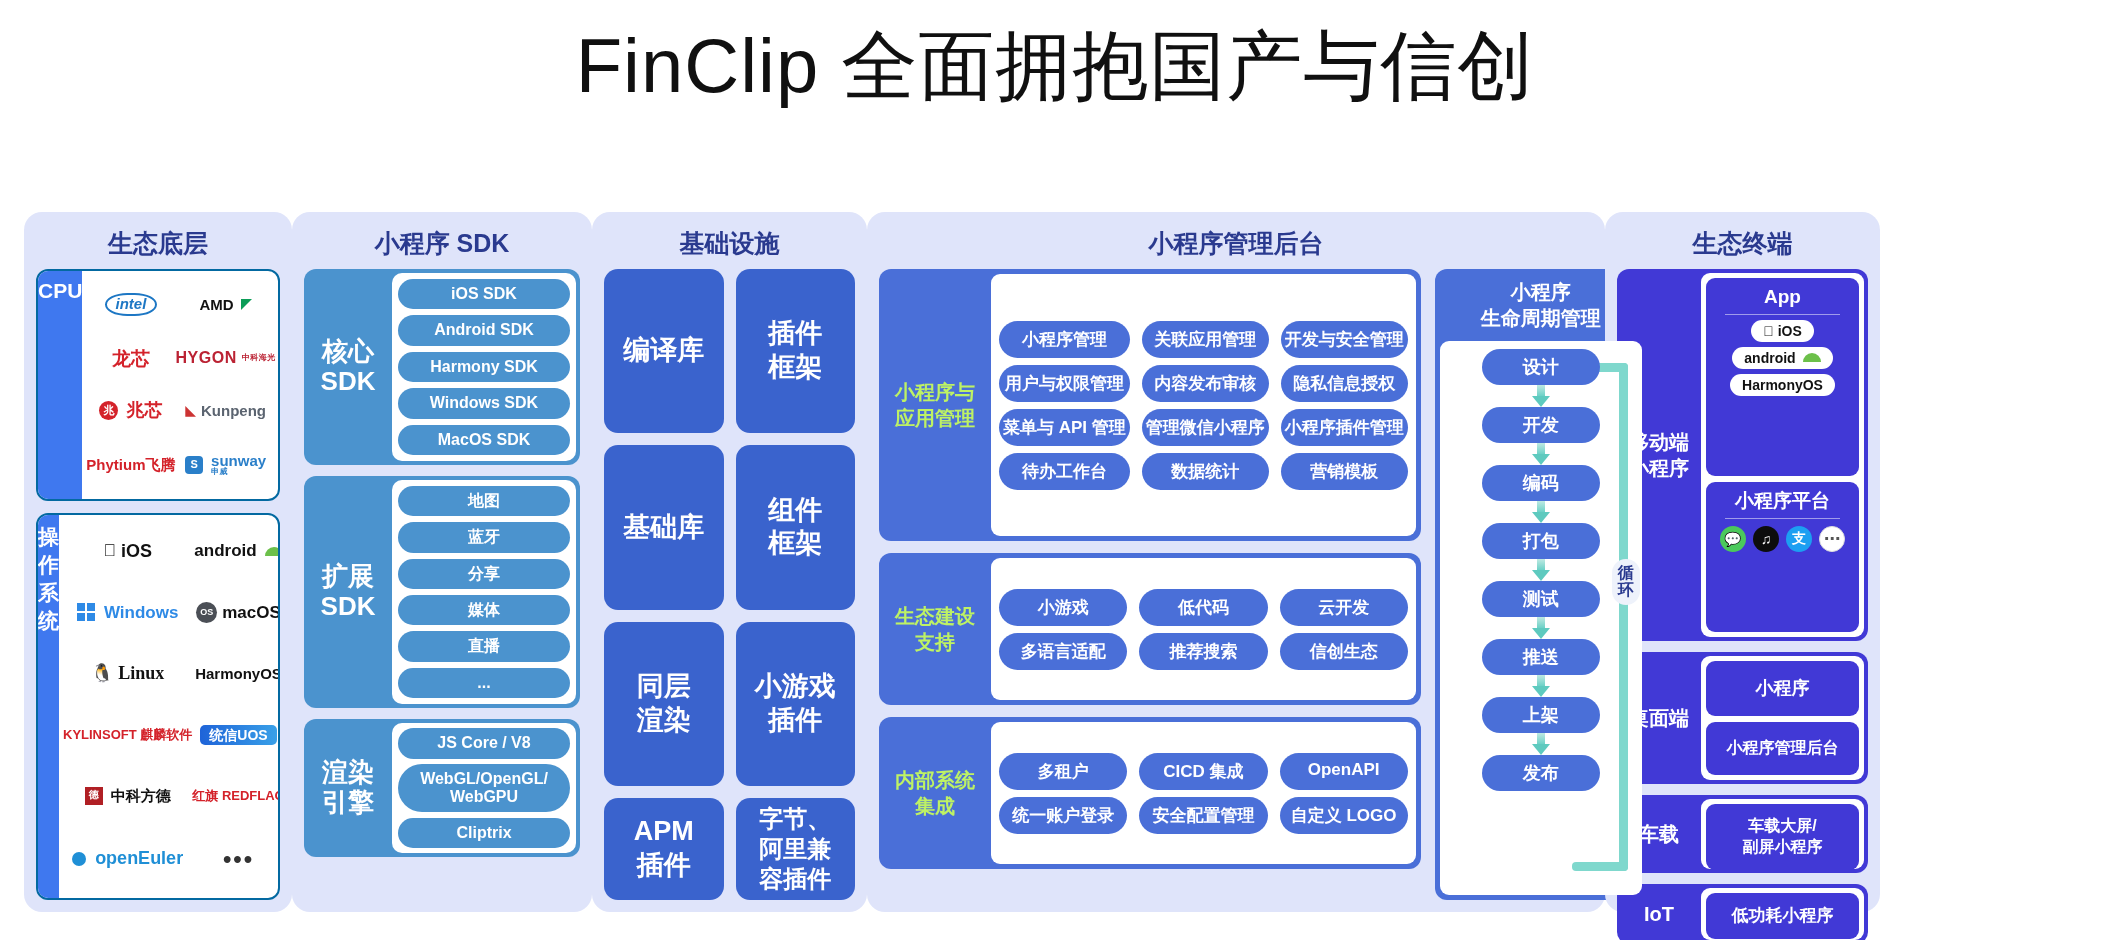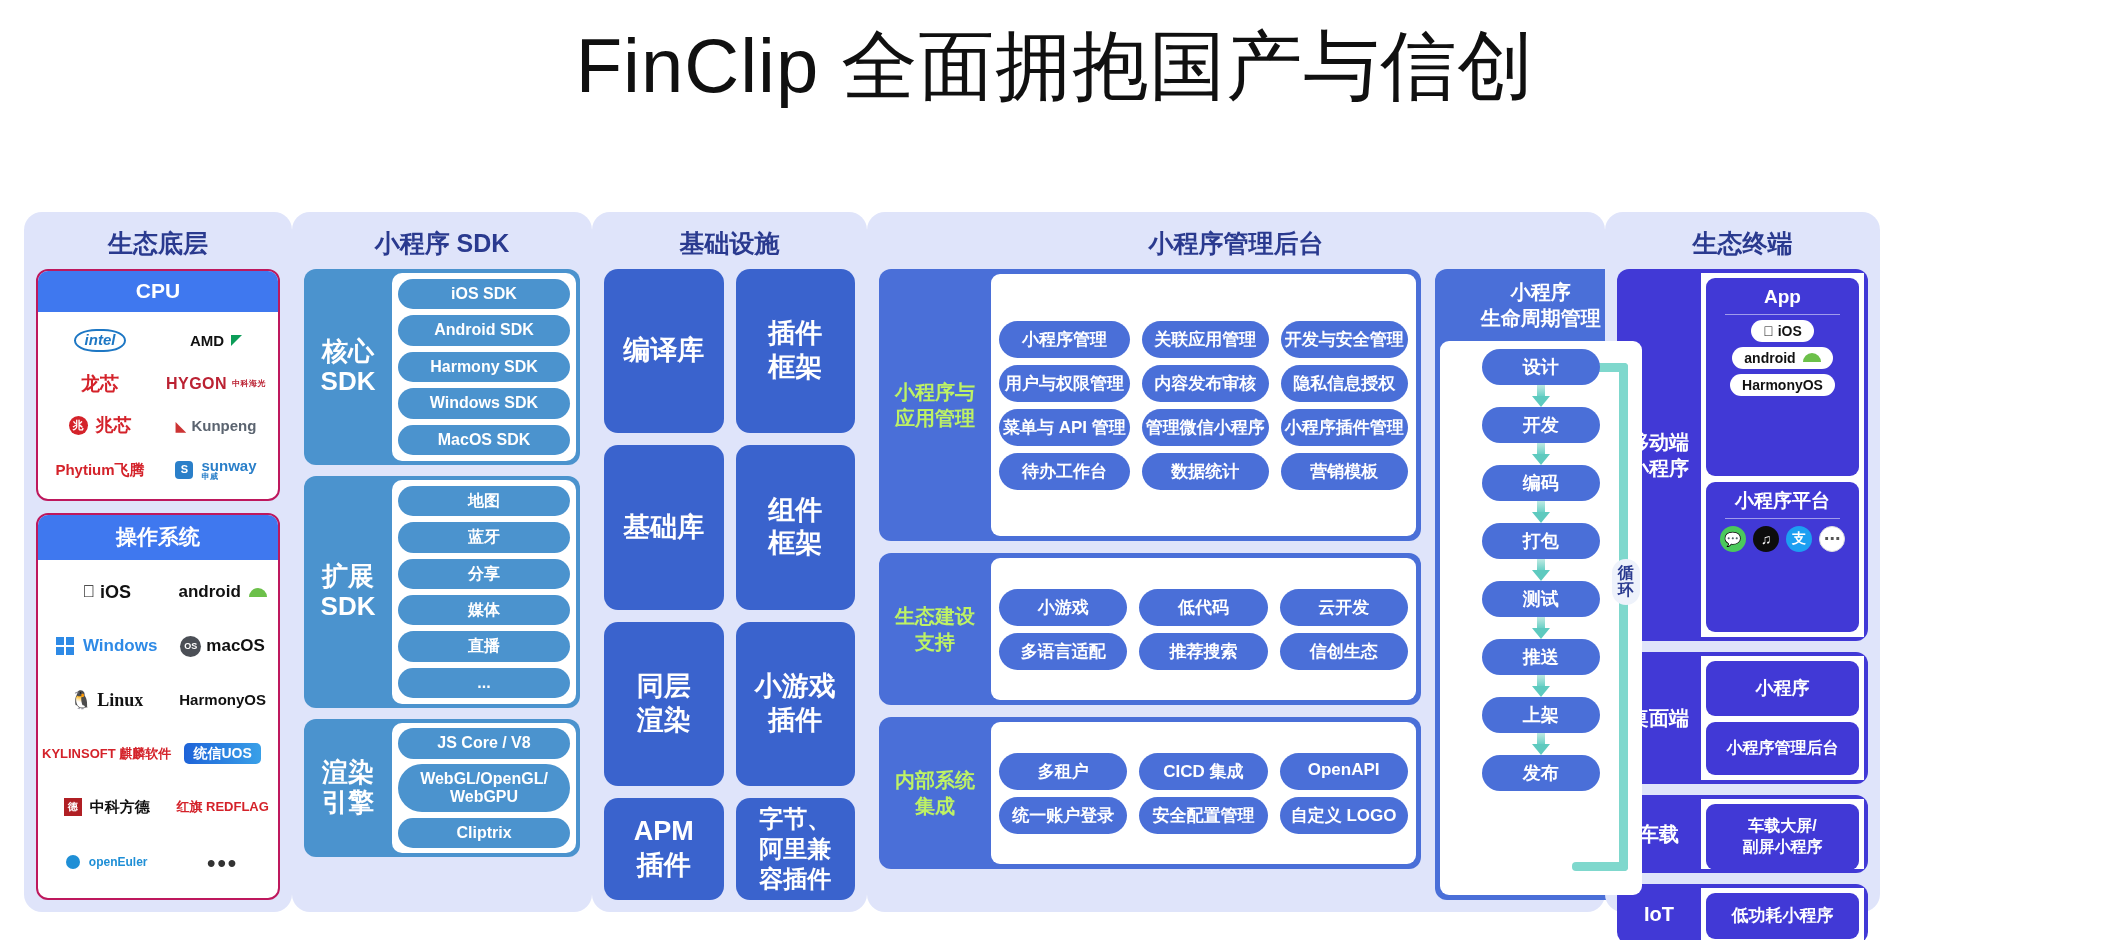--- a/index.html
+++ b/index.html
@@ -41,24 +41,24 @@
   
   .col-eco      { width: 268px; height: 700px; }
   .col-sdk      { width: 300px; height: 700px; }
   .col-infra    { width: 275px; height: 700px; }
   .col-admin    { width: 738px; height: 700px; }
   .col-terminal { width: 275px; height: 700px; }
 
   
   .eco-box {
     background: #ffffff;
-    border: 2px solid #be185d;
+    border: 2px solid #0369a1;
     border-radius: 12px;
     overflow: hidden;
-    display: flex; flex-direction: column;
+    display: flex; flex-direction: row;
   }
   .eco-box + .eco-box { margin-top: 12px; }
   .eco-head {
     background: #3f78ef; color: #fff;
     font-size: 21px; font-weight: 800;
     text-align: center; padding: 8px 0 9px 0;
   }
   .logo-grid {
     flex: 1 1 auto;
     display: grid; grid-template-columns: 1fr 1fr;
@@ -255,21 +255,21 @@
     background:#4139d6; border-radius: 12px;
     display:flex; align-items:stretch; overflow:hidden;
   }
   .term-row + .term-row { margin-top: 11px; }
   .term-label {
     width: 84px; flex: 0 0 84px;
     display:flex; align-items:center; justify-content:center; text-align:center;
     color:#fff; font-size: 20px; font-weight: 700; line-height: 1.3;
   }
   .term-body {
-    flex:1 1 auto; background:#fff; border-radius: 0;
+    flex:1 1 auto; background:#fff; border-radius: 9px;
     margin: 4px 4px 4px 0; padding: 5px;
     display:flex; flex-direction:column; gap: 6px;
   }
   .term-card {
     background:#4139d6; border-radius: 9px; padding: 7px 6px;
     display:flex; flex-direction:column; align-items:center; gap:5px;
   }
   .term-card-title {
     color:#fff; font-size: 19px; font-weight: 800; text-align:center; line-height:1.25;
   }
@@ -387,21 +387,21 @@
             </div>
           <div class="logo">
               <span class="fangde-sq">德</span>
               <span style="font-size:15px;font-weight:800">中科方德</span>
             </div>
           <div class="logo red">
               <span style="font-size:13px;font-weight:900;line-height:1.1;text-align:center">红旗 REDFLAG</span>
             </div>
           <div class="logo">
               <span class="euler-dot"></span>
-              <span style="font-size:12px;font-weight:600;color:#1f8fd6">openEuler</span>
+              <span style="font-size:18px;font-weight:600;color:#1f8fd6">openEuler</span>
             </div>
           <div class="logo dots">•••</div>
         </div>
       </div>
     </div>
 
     <div class="panel col-sdk">
       <div class="panel-title">小程序 SDK</div>
 
       <div class="sdk-block sdk-core">

